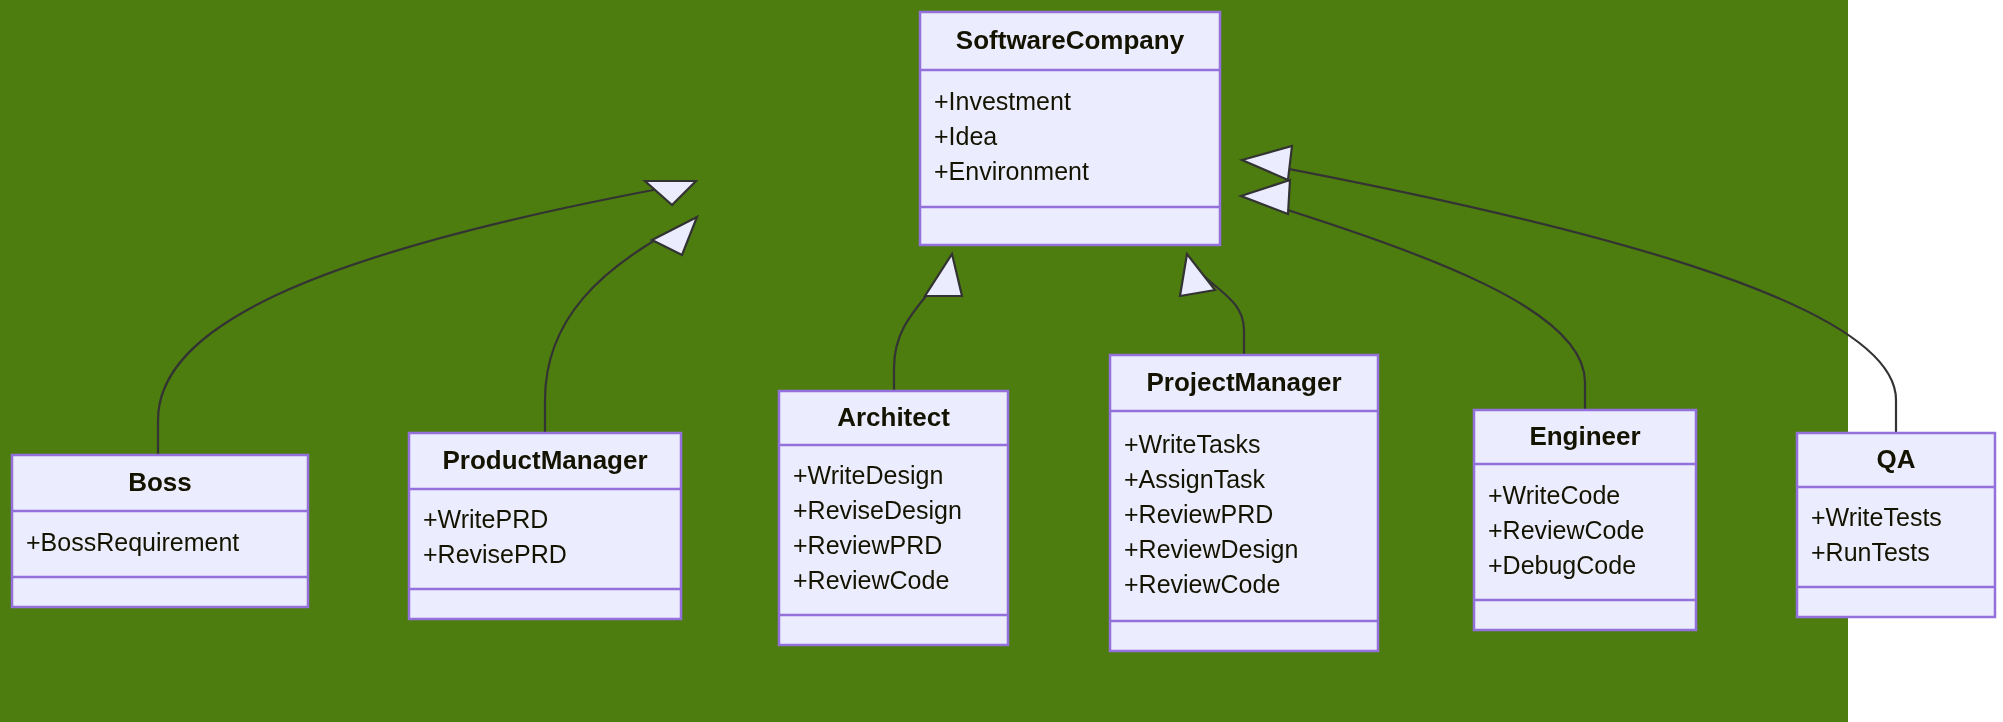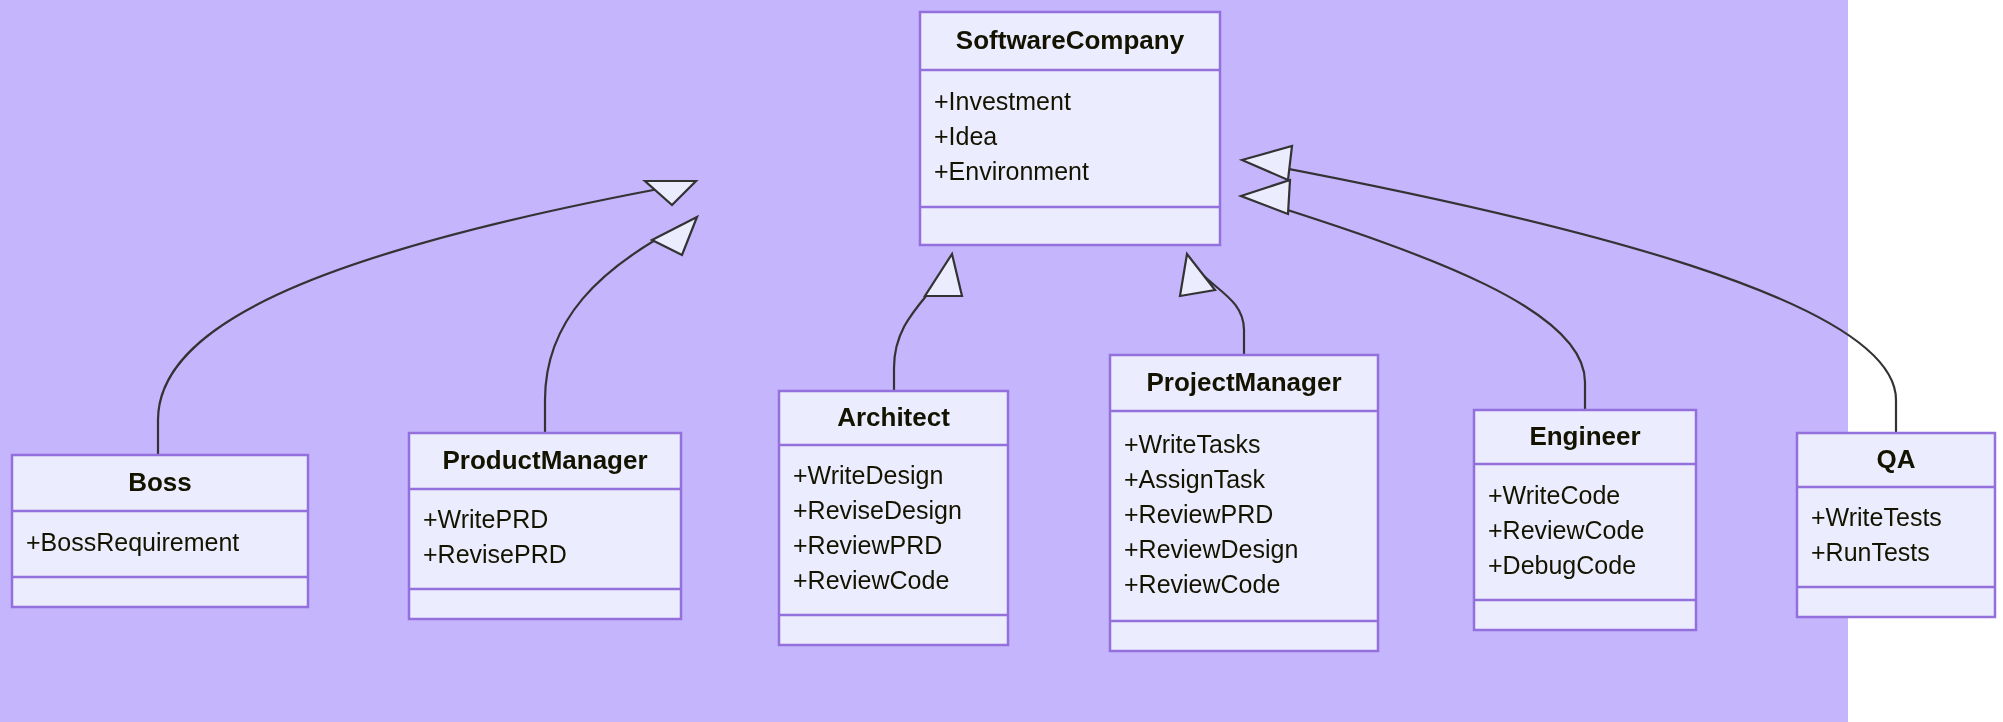--- a/index.html
+++ b/index.html
@@ -10,21 +10,21 @@
   body {
     width: 2003px;
     height: 722px;
     overflow: hidden;
     font-family: "Liberation Sans", sans-serif;
   }
   #diagram-root {
     position: relative;
     width: 1848px;
     height: 722px;
-    background: #c4b5fd;
+    background: #4d7c0f;
   }
   svg#uml-canvas {
     display: block;
     width: 2003px;
     height: 722px;
   }
   .cls-box-fill {
     fill: #ECECFF;
     stroke: #9370DB;
     stroke-width: 2.5;

